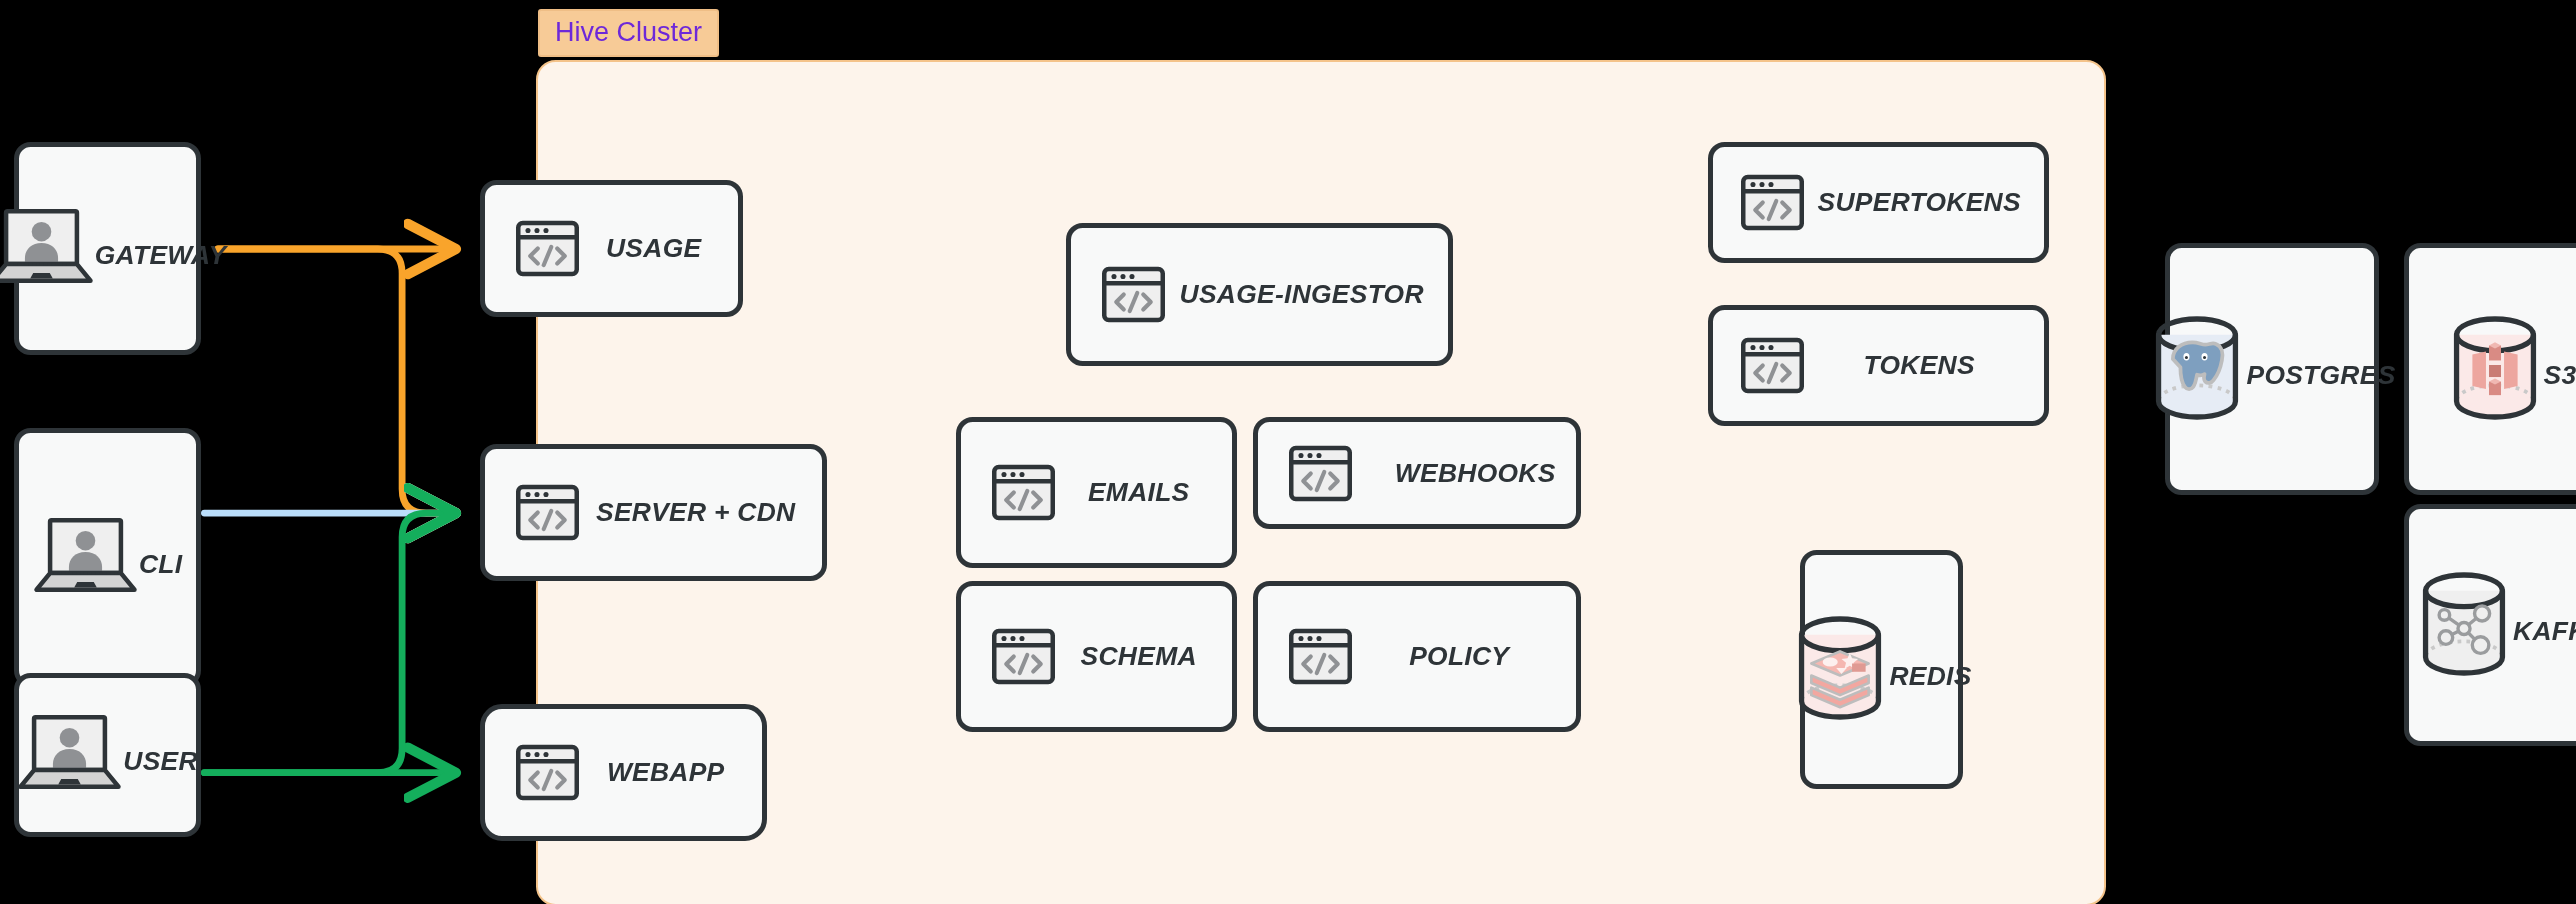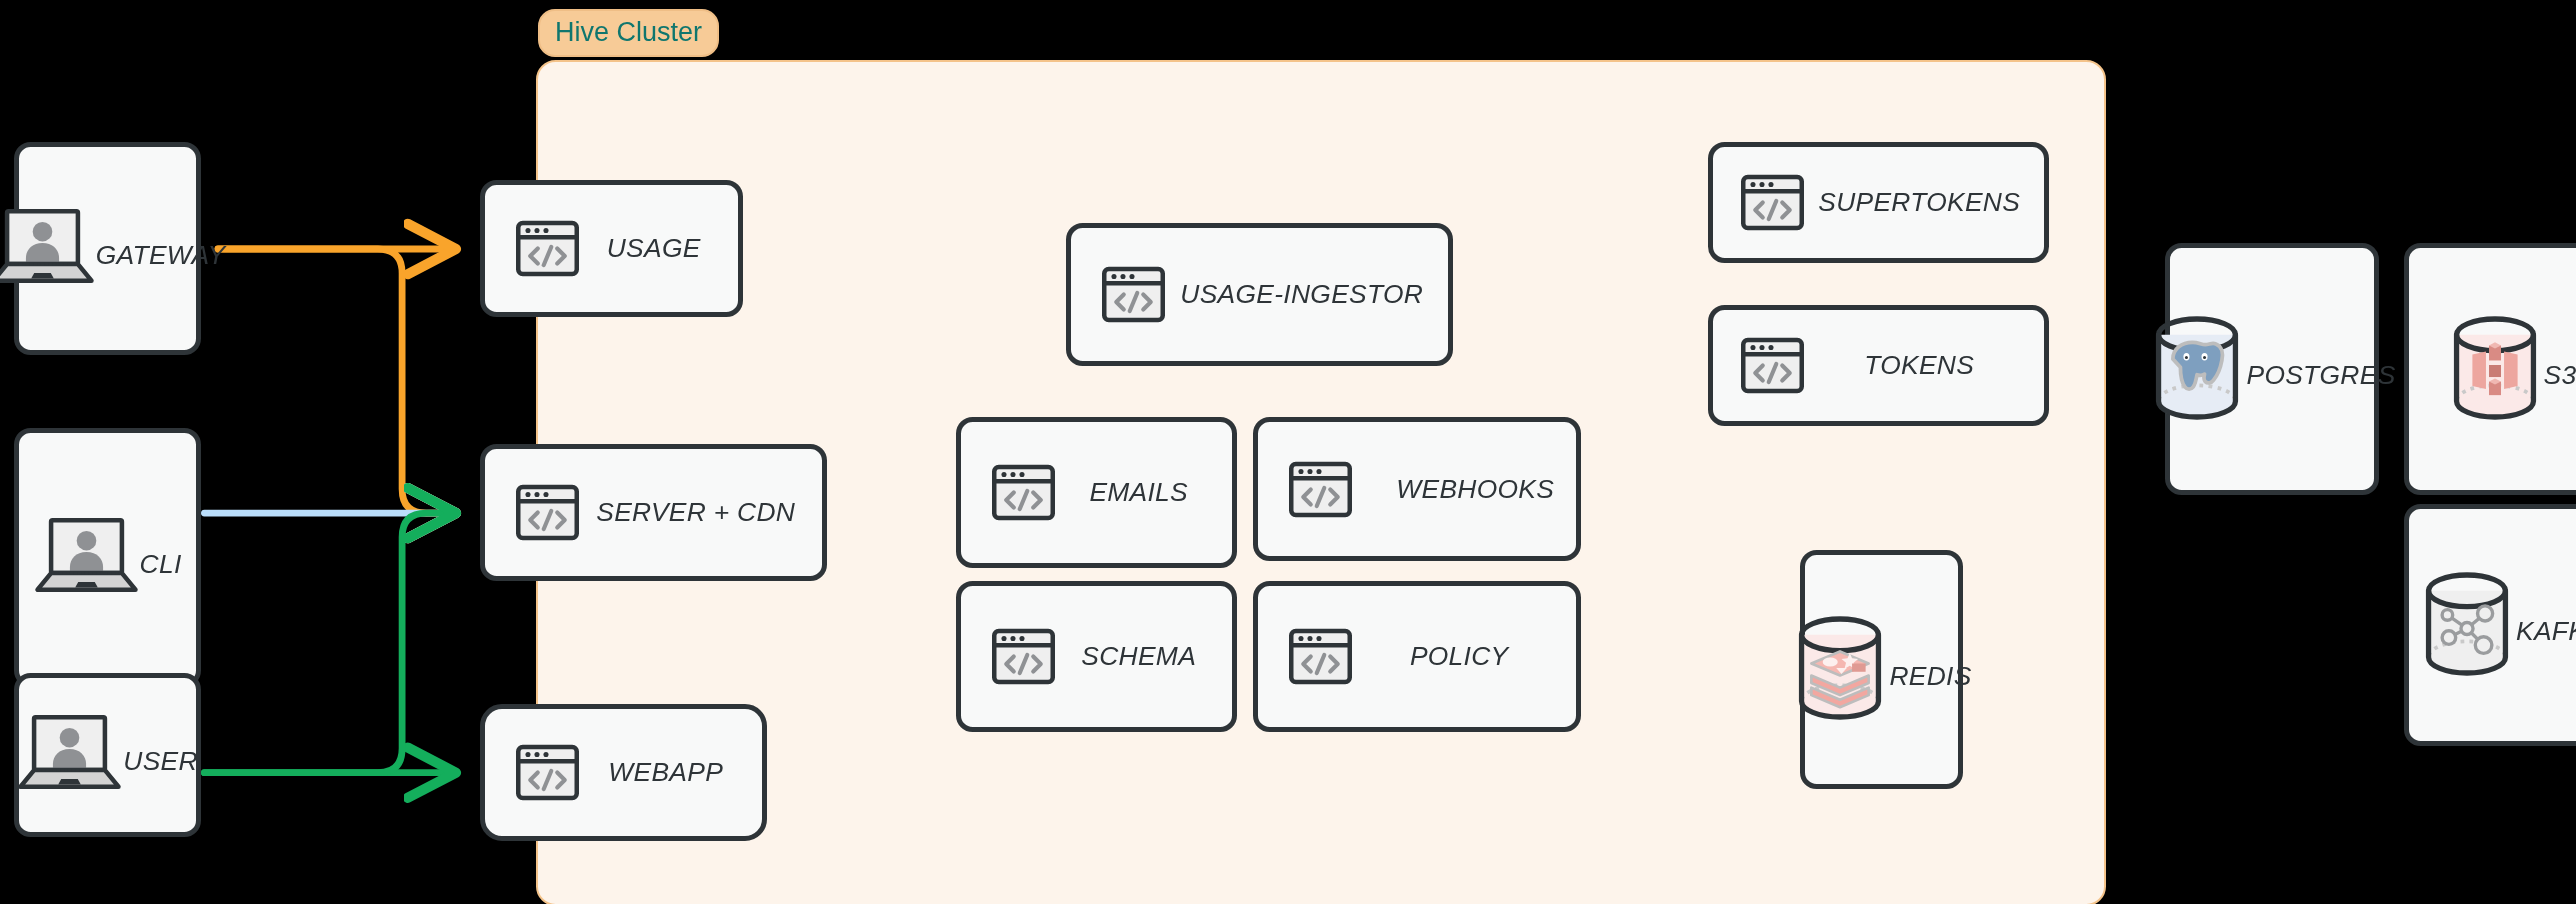--- a/index.html
+++ b/index.html
@@ -31,22 +31,22 @@
     border-radius: 19.6px;
     box-sizing: border-box;
   }
   .cluster-badge {
     position: absolute;
     left: 538px;
     top: 9px;
     padding: 7.5px 15px 9px 15px;
     background: #F7CB97;
     border: 2.3px solid #EFBE86;
-    border-radius: 17px;
-    color: #0f766e;
+    border-radius: 3px;
+    color: #6d28d9;
     font-size: 27px;
     line-height: 1;
     white-space: nowrap;
     box-sizing: border-box;
   }
 
   
   .node {
     position: absolute;
     background: #F8F9F9;
@@ -59,20 +59,21 @@
   .node.vertical {
     flex-direction: row;
     justify-content: center;
   }
   .node-label {
     font-style: italic;
     color: #2E3438;
     font-size: 26.4px;
     letter-spacing: 0.3px;
     white-space: nowrap;
+    font-weight: bold;
   }
   .node.vertical .node-label {
     margin-top: 13.6px;
   }
   .node.horizontal .node-label {
     flex: 1 1 auto;
     text-align: center;
     padding-right: 10.6px;
   }
   .node.horizontal .node-icon-wrap {
@@ -239,21 +240,21 @@
         <circle cx="29" cy="14" r="3.4" fill="#2E3438"></circle>
         <circle cx="41" cy="14" r="3.4" fill="#2E3438"></circle>
         <path d="M30 38 L20 48 L30 58" fill="none" stroke="#8F9194" stroke-width="5.5" stroke-linecap="round" stroke-linejoin="round"></path>
         <path d="M56 38 L66 48 L56 58" fill="none" stroke="#8F9194" stroke-width="5.5" stroke-linecap="round" stroke-linejoin="round"></path>
         <path d="M48 36 L38 60" fill="none" stroke="#8F9194" stroke-width="5.5" stroke-linecap="round"></path>
       </svg>
     </span>
     <span class="node-label">EMAILS</span>
   </div>
 
-  <div class="node horizontal" style="left:1253px; top:417px; width:328px; height:144px;gap:32px;">
+  <div class="node horizontal" style="left:1253px; top:417px; width:328px; height:112px;gap:32px;">
     <span class="node-icon-wrap" style="margin-left:30px;">
       <svg width="65" height="57" viewBox="0 0 86 76" xmlns="http://www.w3.org/2000/svg">
         <rect x="4" y="4" width="78" height="68" rx="6" fill="#EFEFEF" stroke="#2E3438" stroke-width="6"></rect>
         <path d="M4 23 L82 23" stroke="#2E3438" stroke-width="6"></path>
         <circle cx="17" cy="14" r="3.4" fill="#2E3438"></circle>
         <circle cx="29" cy="14" r="3.4" fill="#2E3438"></circle>
         <circle cx="41" cy="14" r="3.4" fill="#2E3438"></circle>
         <path d="M30 38 L20 48 L30 58" fill="none" stroke="#8F9194" stroke-width="5.5" stroke-linecap="round" stroke-linejoin="round"></path>
         <path d="M56 38 L66 48 L56 58" fill="none" stroke="#8F9194" stroke-width="5.5" stroke-linecap="round" stroke-linejoin="round"></path>
         <path d="M48 36 L38 60" fill="none" stroke="#8F9194" stroke-width="5.5" stroke-linecap="round"></path>

